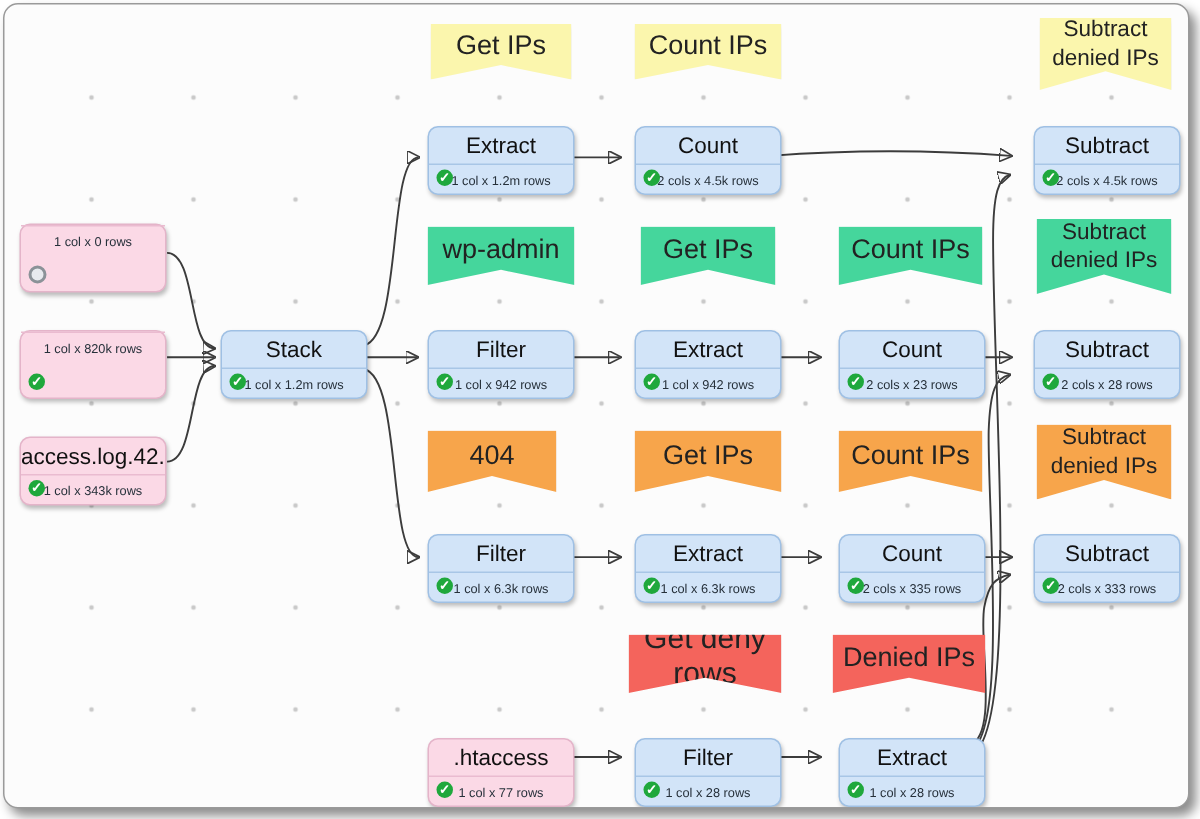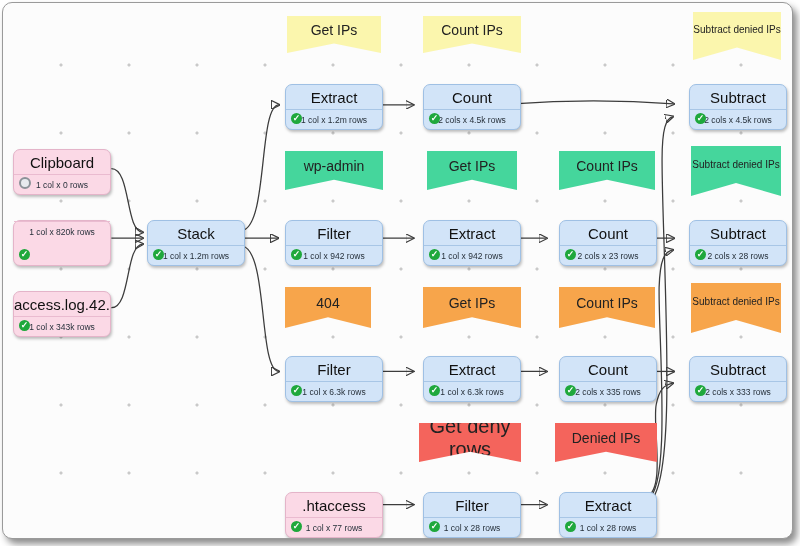--- a/index.html
+++ b/index.html
@@ -29,26 +29,26 @@
   .node.blue .d{border-color:#a8c6e6;}
   .node.pink .d{border-color:#eabbd0;}
   .node .c{height:20px;line-height:20px;text-align:center;font-size:8.5px;color:#26303a;}
   .status{position:absolute;left:5px;bottom:5px;display:block;}
   .status.ok{width:11px;height:11px;border-radius:50%;background:#1fa83c;color:#fff;
     font-size:9px;line-height:11px;text-align:center;font-weight:bold;}
   .status.idle{width:8px;height:8px;border-radius:50%;background:#e7eaee;border:2px solid #8b9298;}
 
   .note{
     position:absolute;display:flex;align-items:center;justify-content:center;
-    text-align:center;color:#222;font-size:14px;
+    text-align:center;color:#222;font-size:18px;
     clip-path:polygon(0 0,100% 0,100% 100%,50% 74%,0 100%);
     padding-bottom:9px;box-sizing:border-box;
     filter:drop-shadow(1px 2px 2px rgba(0,0,0,0.35));
   }
-  .note.small{font-size:10px;line-height:1.25;padding-bottom:12px;}
+  .note.small{font-size:15px;line-height:1.25;padding-bottom:12px;}
   .note.mid{font-size:20px;}
   .note.yellow{background:#fbf6ad;}
   .note.green{background:#45d69c;}
   .note.orange{background:#f7a54b;}
   .note.red{background:#f4645c;}
 </style>
 </head>
 <body>
 
 <div class="stage">
@@ -75,21 +75,20 @@
       <path marker-end="url(#arw)" d="M518,376 L552,376"></path>
       <path marker-end="url(#arw)" d="M654,376 L682,376"></path>
       <path marker-end="url(#arw)" d="M380,512 L416,512"></path>
       <path marker-end="url(#arw)" d="M518,512 L552,512"></path>
       <path marker-end="url(#arw)" d="M654,504 C674,497 660,432 664,410 C667,394 672,390 681,388"></path>
       <path marker-end="url(#arw)" d="M655,507 C680,495 666,340 667,290 C668,262 672,254 681,252"></path>
       <path marker-end="url(#arw)" d="M656,510 C688,492 670,260 670,160 C670,128 674,118 681,116"></path>
     </svg>
 
     <div class="node pink" style="left:10px;top:146px">
-      <div class="t">Clipboard</div>
       <div class="d"></div>
       <div class="c">1 col x 0 rows</div>
       <span class="status idle"></span>
     </div>
     <div class="node pink" style="left:10px;top:217px">
       <div class="d"></div>
       <div class="c">1 col x 820k rows</div>
       <span class="status ok">✓</span>
     </div>
     <div class="node pink" style="left:10px;top:288px">

